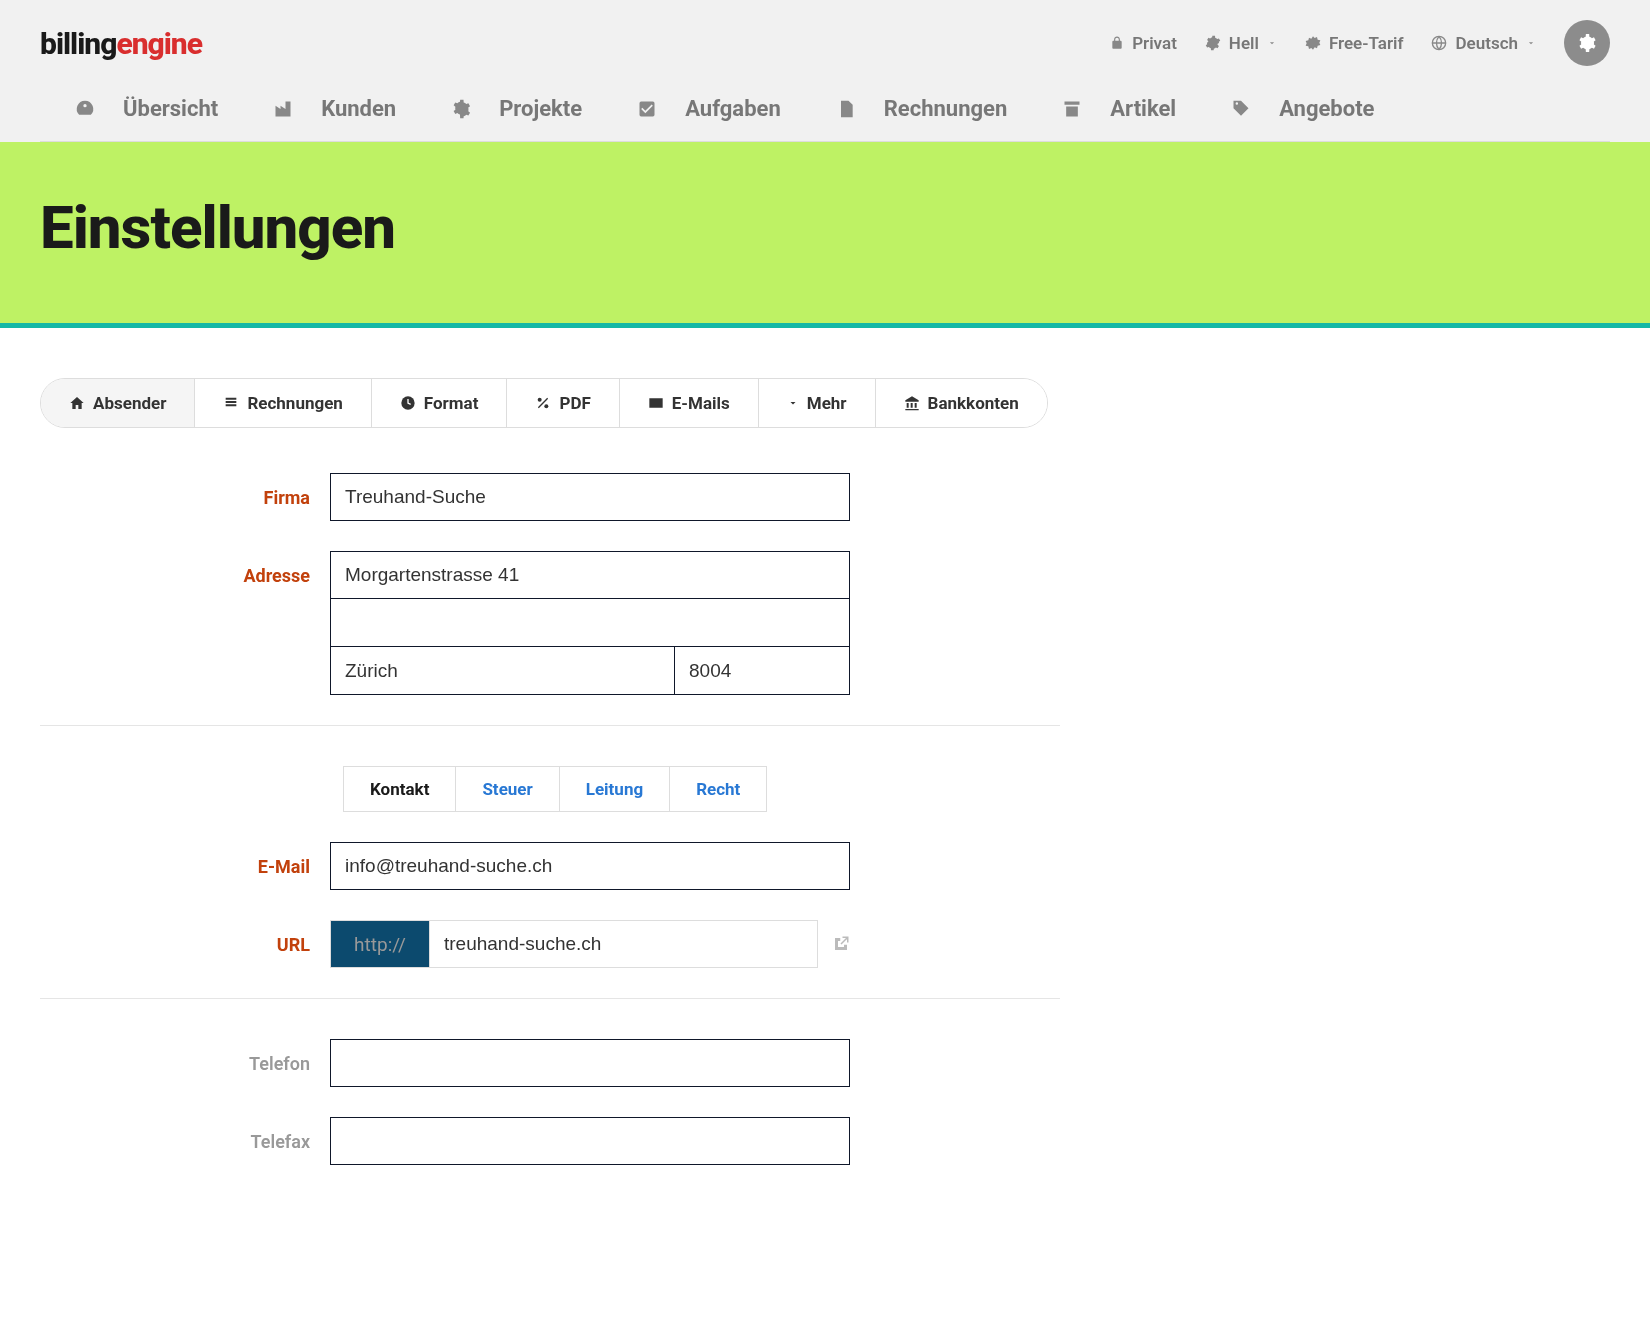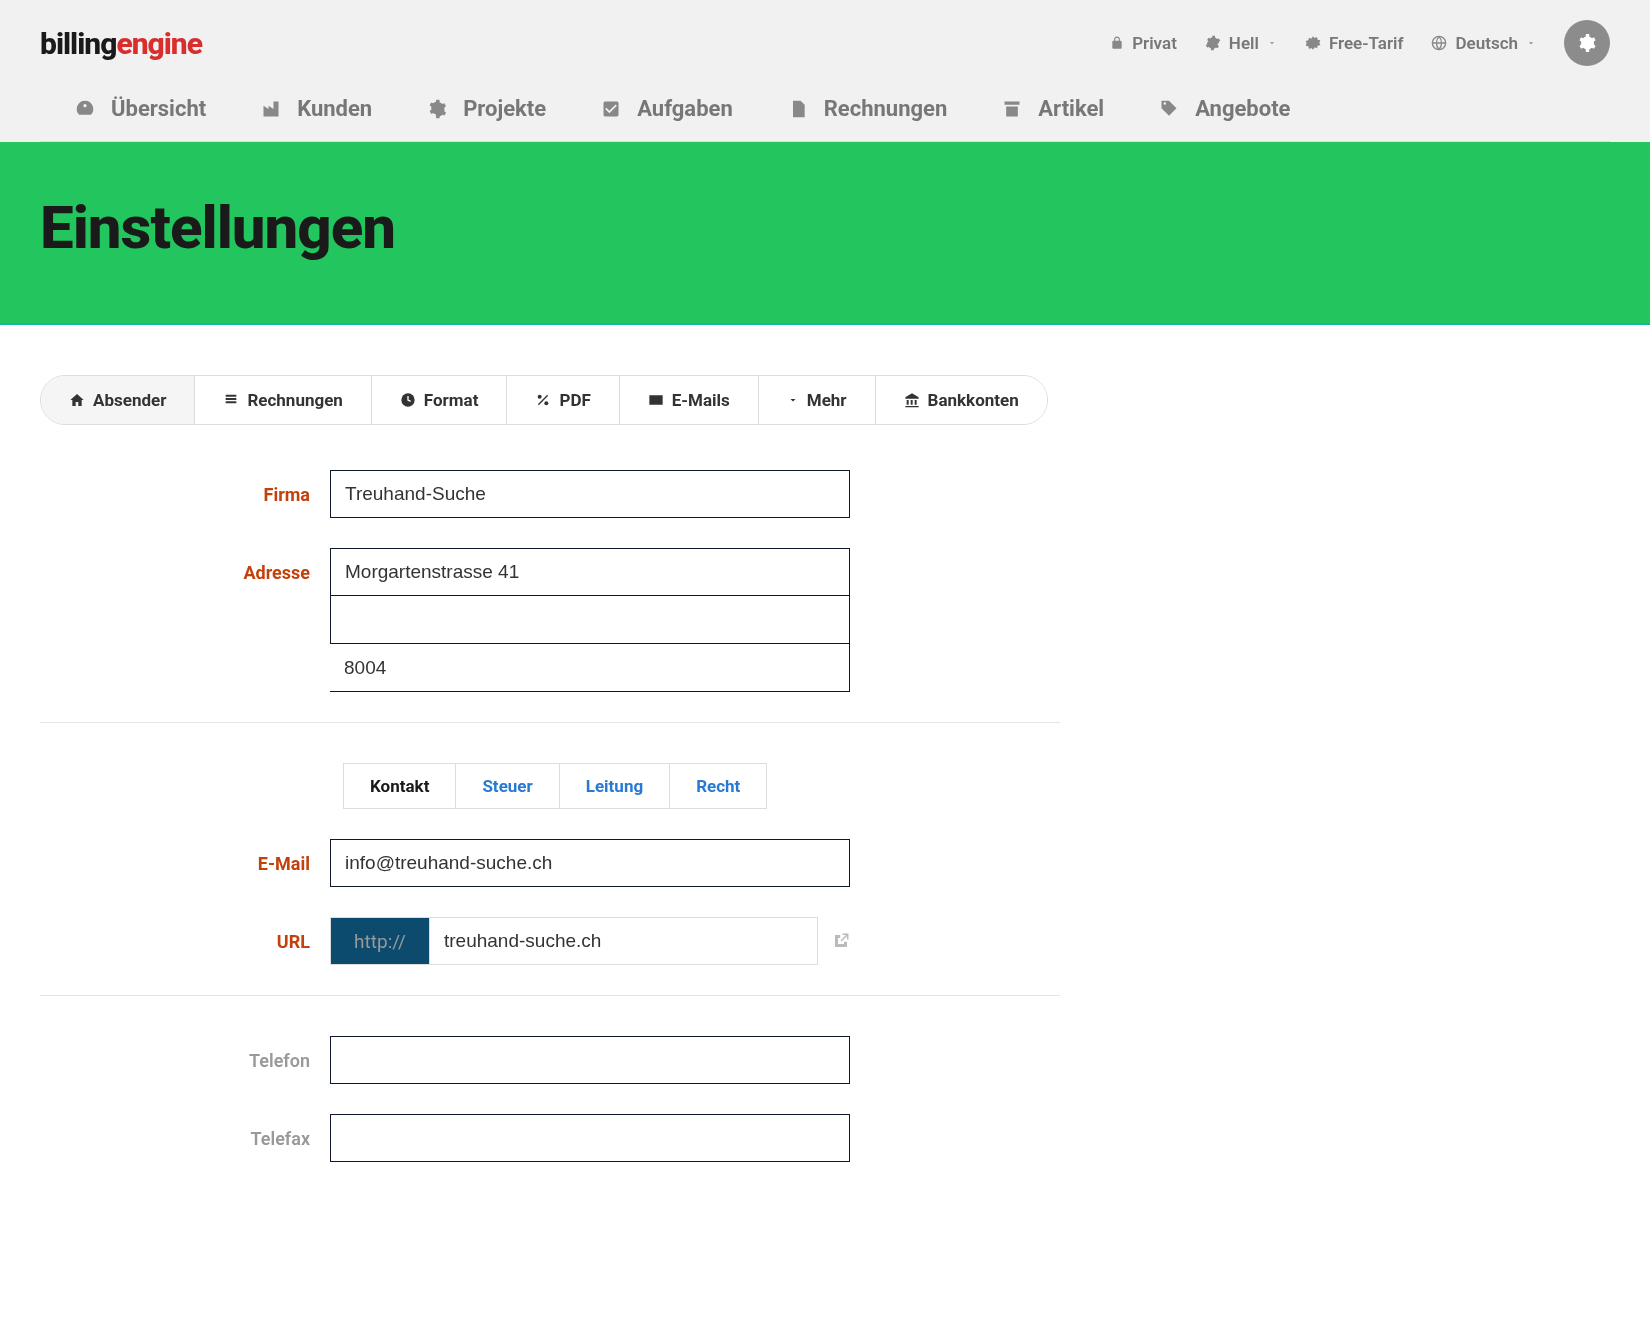--- a/index.html
+++ b/index.html
@@ -6,22 +6,22 @@
 body { font-family: -apple-system, BlinkMacSystemFont, "Segoe UI", Roboto, Helvetica, Arial, sans-serif; background: #fff; color: #1a1a1a; width: 1650px; }
 .topbar { background: #f1f1f1; padding: 20px 40px 0 40px; }
 .topbar-upper { display: flex; justify-content: space-between; align-items: center; margin-bottom: 30px; }
 .logo { font-size: 30px; font-weight: 800; letter-spacing: -1px; }
 .logo .b1 { color: #1a1a1a; }
 .logo .b2 { color: #d92e2e; }
 .top-links { display: flex; align-items: center; gap: 28px; color: #777; font-size: 17px; font-weight: 600; }
 .top-link { display: flex; align-items: center; gap: 8px; cursor: pointer; }
 .avatar-circle { width: 46px; height: 46px; border-radius: 50%; background: #8c8c8c; display: flex; align-items: center; justify-content: center; color: #fff; cursor: pointer; }
 .mainnav { display: flex; gap: 55px; border-bottom: 1px solid #ddd; padding-bottom: 20px; padding-left: 35px; }
-.mainnav-item { display: flex; align-items: center; gap: 16px; color: #777; font-size: 22px; font-weight: 700; cursor: pointer; }
-.page-title-wrap { background: #22c55e; padding: 50px 40px 60px 40px; border-bottom: 2px solid #14b8a6; }
+.mainnav-item { display: flex; align-items: center; gap: 28px; color: #777; font-size: 22px; font-weight: 700; cursor: pointer; }
+.page-title-wrap { background: #bef264; padding: 50px 40px 60px 40px; border-bottom: 5px solid #14b8a6; }
 .page-title { font-size: 60px; font-weight: 800; letter-spacing: -1px; }
 .content { padding: 50px 40px; max-width: 1100px; }
 .subtabs { display: inline-flex; border: 1px solid #ddd; border-radius: 30px; overflow: hidden; margin-bottom: 45px; }
 .subtab { padding: 14px 28px; font-size: 17px; font-weight: 700; color: #333; display: flex; align-items: center; gap: 8px; cursor: pointer; border-right: 1px solid #ddd; background: #fff; }
 .subtab:last-child { border-right: none; }
 .subtab.active { background: #f5f5f5; }
 .form { }
 .form-row { display: flex; align-items: flex-start; margin-bottom: 30px; }
 .form-label { width: 290px; text-align: right; padding-right: 20px; padding-top: 14px; font-size: 18px; font-weight: 700; color: #c2410c; }
 .form-label.muted { color: #999; font-weight: 600; }
@@ -201,20 +201,21 @@
         <input class="input" value="Treuhand-Suche" style="">
       </div>
     </div>
 
     <div class="form-row">
       <div class="form-label">Adresse</div>
       <div class="form-field">
         <input class="input" value="Morgartenstrasse 41" style="">
         <input class="input" value="" style="">
         <div class="addr-row">
+          <input class="input" style="border-top: none;" value="Zürich">
           <input class="input" style="border-top: none;" value="8004">
         </div>
       </div>
     </div>
 
     <div class="divider"></div>
 
     <div class="innertabs">
       <div class="innertab active">Kontakt</div>
       <div class="innertab">Steuer</div>

